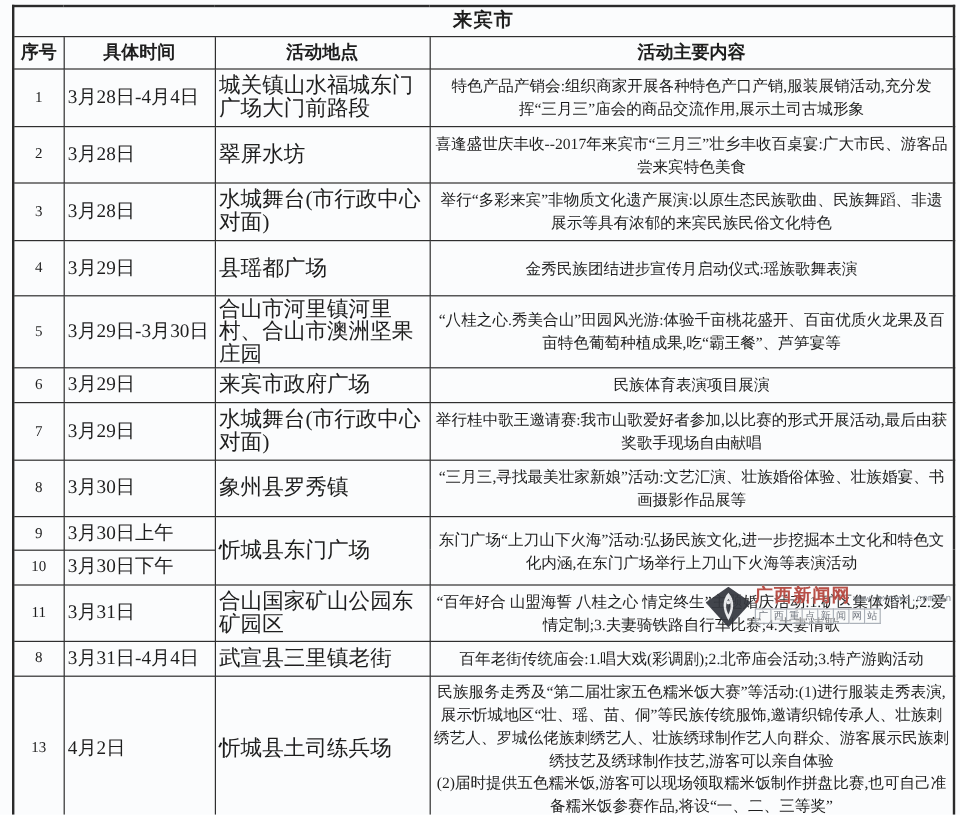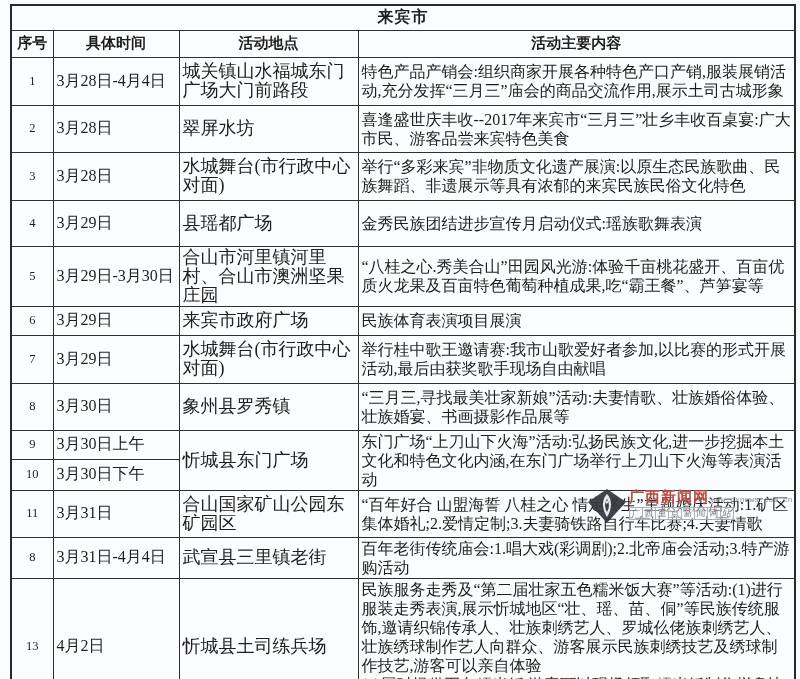--- a/index.html
+++ b/index.html
@@ -28,21 +28,21 @@
     text-align:center;font-weight:bold;font-size:16px;
     letter-spacing:1px;padding:2px 0;
   }
   th.col-h{
     text-align:center;font-weight:bold;font-size:15px;
   }
   .c-no{text-align:center;font-size:12.5px;}
   .c-time{text-align:left;font-size:16px;white-space:nowrap;}
   .c-place{text-align:left;font-size:18px;line-height:19px;padding:2px 4px;}
   .c-content{
-    text-align:left;font-size:16px;line-height:19px;
+    text-align:center;font-size:13px;line-height:19px;
     padding:2px 5px;white-space:pre-line;
   }
   
   .watermark{
     position:absolute;left:588px;top:488px;width:212px;height:38px;
     display:flex;align-items:flex-start;opacity:0.93;z-index:5;
   }
   .wm-logo{flex:0 0 auto;margin-right:3px;margin-top:1px;}
   .wm-right{display:flex;flex-direction:column;}
   .wm-line1{display:flex;align-items:flex-end;height:17px;}
@@ -127,21 +127,21 @@
     <tr style="height:48px">
       <td class="c-no">7</td>
       <td class="c-time">3月29日</td>
       <td class="c-place">水城舞台(市行政中心对面)</td>
       <td class="c-content">举行桂中歌王邀请赛:我市山歌爱好者参加,以比赛的形式开展活动,最后由获奖歌手现场自由献唱</td>
     </tr>
     <tr style="height:47px">
       <td class="c-no">8</td>
       <td class="c-time">3月30日</td>
       <td class="c-place">象州县罗秀镇</td>
-      <td class="c-content">“三月三,寻找最美壮家新娘”活动:夫妻情歌、壮族婚俗体验、壮族婚宴、书画摄影作品展等</td>
+      <td class="c-content">“三月三,寻找最美壮家新娘”活动:文艺汇演、壮族婚俗体验、壮族婚宴、书画摄影作品展等</td>
     </tr>
     <tr style="height:28px">
       <td class="c-no">9</td>
       <td class="c-time">3月30日上午</td>
       <td class="c-place" rowspan="2">忻城县东门广场</td>
       <td class="c-content" rowspan="2">东门广场“上刀山下火海”活动:弘扬民族文化,进一步挖掘本土文化和特色文化内涵,在东门广场举行上刀山下火海等表演活动</td>
     </tr>
     <tr style="height:29px">
       <td class="c-no">10</td>
       <td class="c-time">3月30日下午</td>

